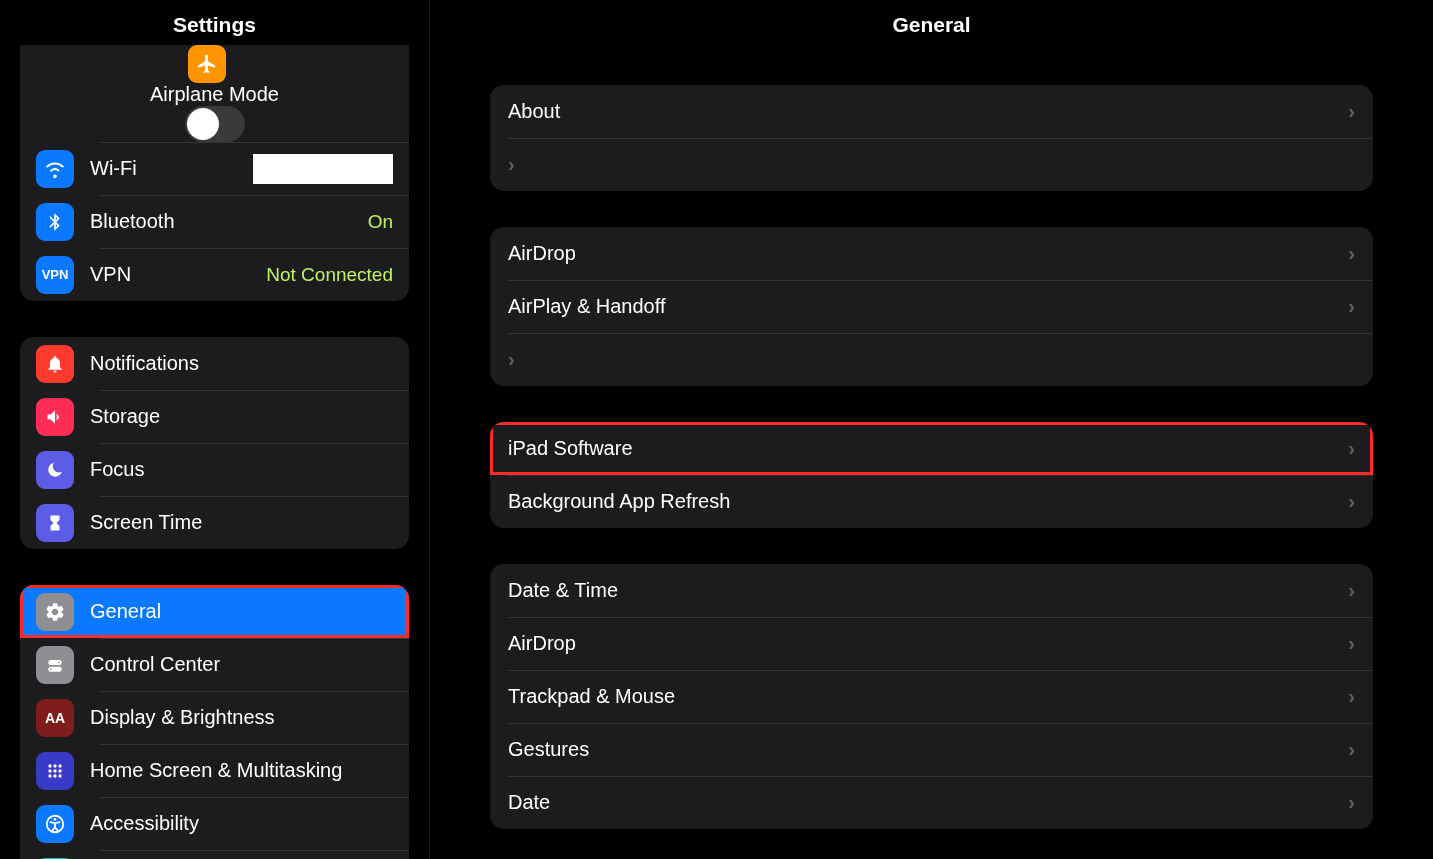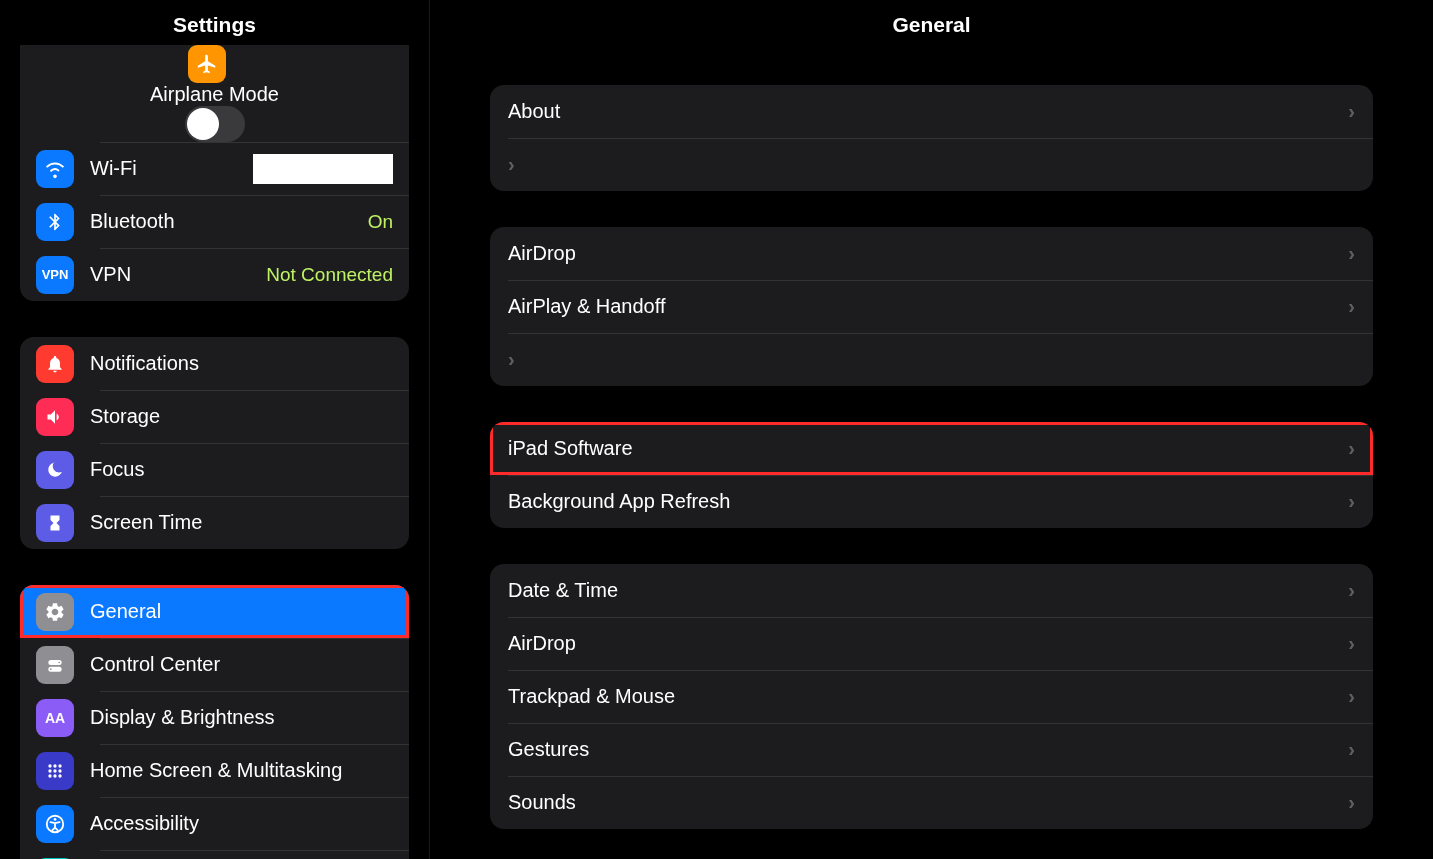--- a/index.html
+++ b/index.html
@@ -234,21 +234,21 @@
     </div>
     <div class="row">
       <div class="icon" style="background:#8e8e93">
         <svg width="20" height="20" viewBox="0 0 24 24" fill="#fff">
             <path d="M7 6h10a3 3 0 0 1 0 6H7a3 3 0 0 1 0-6zm10 2a1 1 0 1 0 0 2 1 1 0 0 0 0-2zM7 14h10a3 3 0 0 1 0 6H7a3 3 0 0 1 0-6zm0 2a1 1 0 1 0 0 2 1 1 0 0 0 0-2z"></path>
           </svg>
       </div>
       <div class="label">Control Center</div>
     </div>
     <div class="row">
-      <div class="icon" style="background:#8b5cf6;color:#fff;font-size:14px;font-weight:600;">AA</div>
+      <div class="icon" style="background:#7f1d1d;color:#fff;font-size:14px;font-weight:600;">AA</div>
       <div class="label">Display &amp; Brightness</div>
     </div>
     <div class="row">
       <div class="icon" style="background:#3a3ac9">
         <svg width="20" height="20" viewBox="0 0 24 24" fill="#fff">
             <circle cx="6" cy="6" r="2"></circle>
             <circle cx="12" cy="6" r="2"></circle>
             <circle cx="18" cy="6" r="2"></circle>
             <circle cx="6" cy="12" r="2"></circle>
             <circle cx="12" cy="12" r="2"></circle>
@@ -338,19 +338,19 @@
       </div>
       <div class="crow">
         <div class="clabel">Trackpad &amp; Mouse</div>
         <div class="chevron">›</div>
       </div>
       <div class="crow">
         <div class="clabel">Gestures</div>
         <div class="chevron">›</div>
       </div>
       <div class="crow">
-        <div class="clabel">Sounds</div>
+        <div class="clabel">Date</div>
         <div class="chevron">›</div>
       </div>
     </div>
 
   </div>
 </div>
 
 </body></html>

